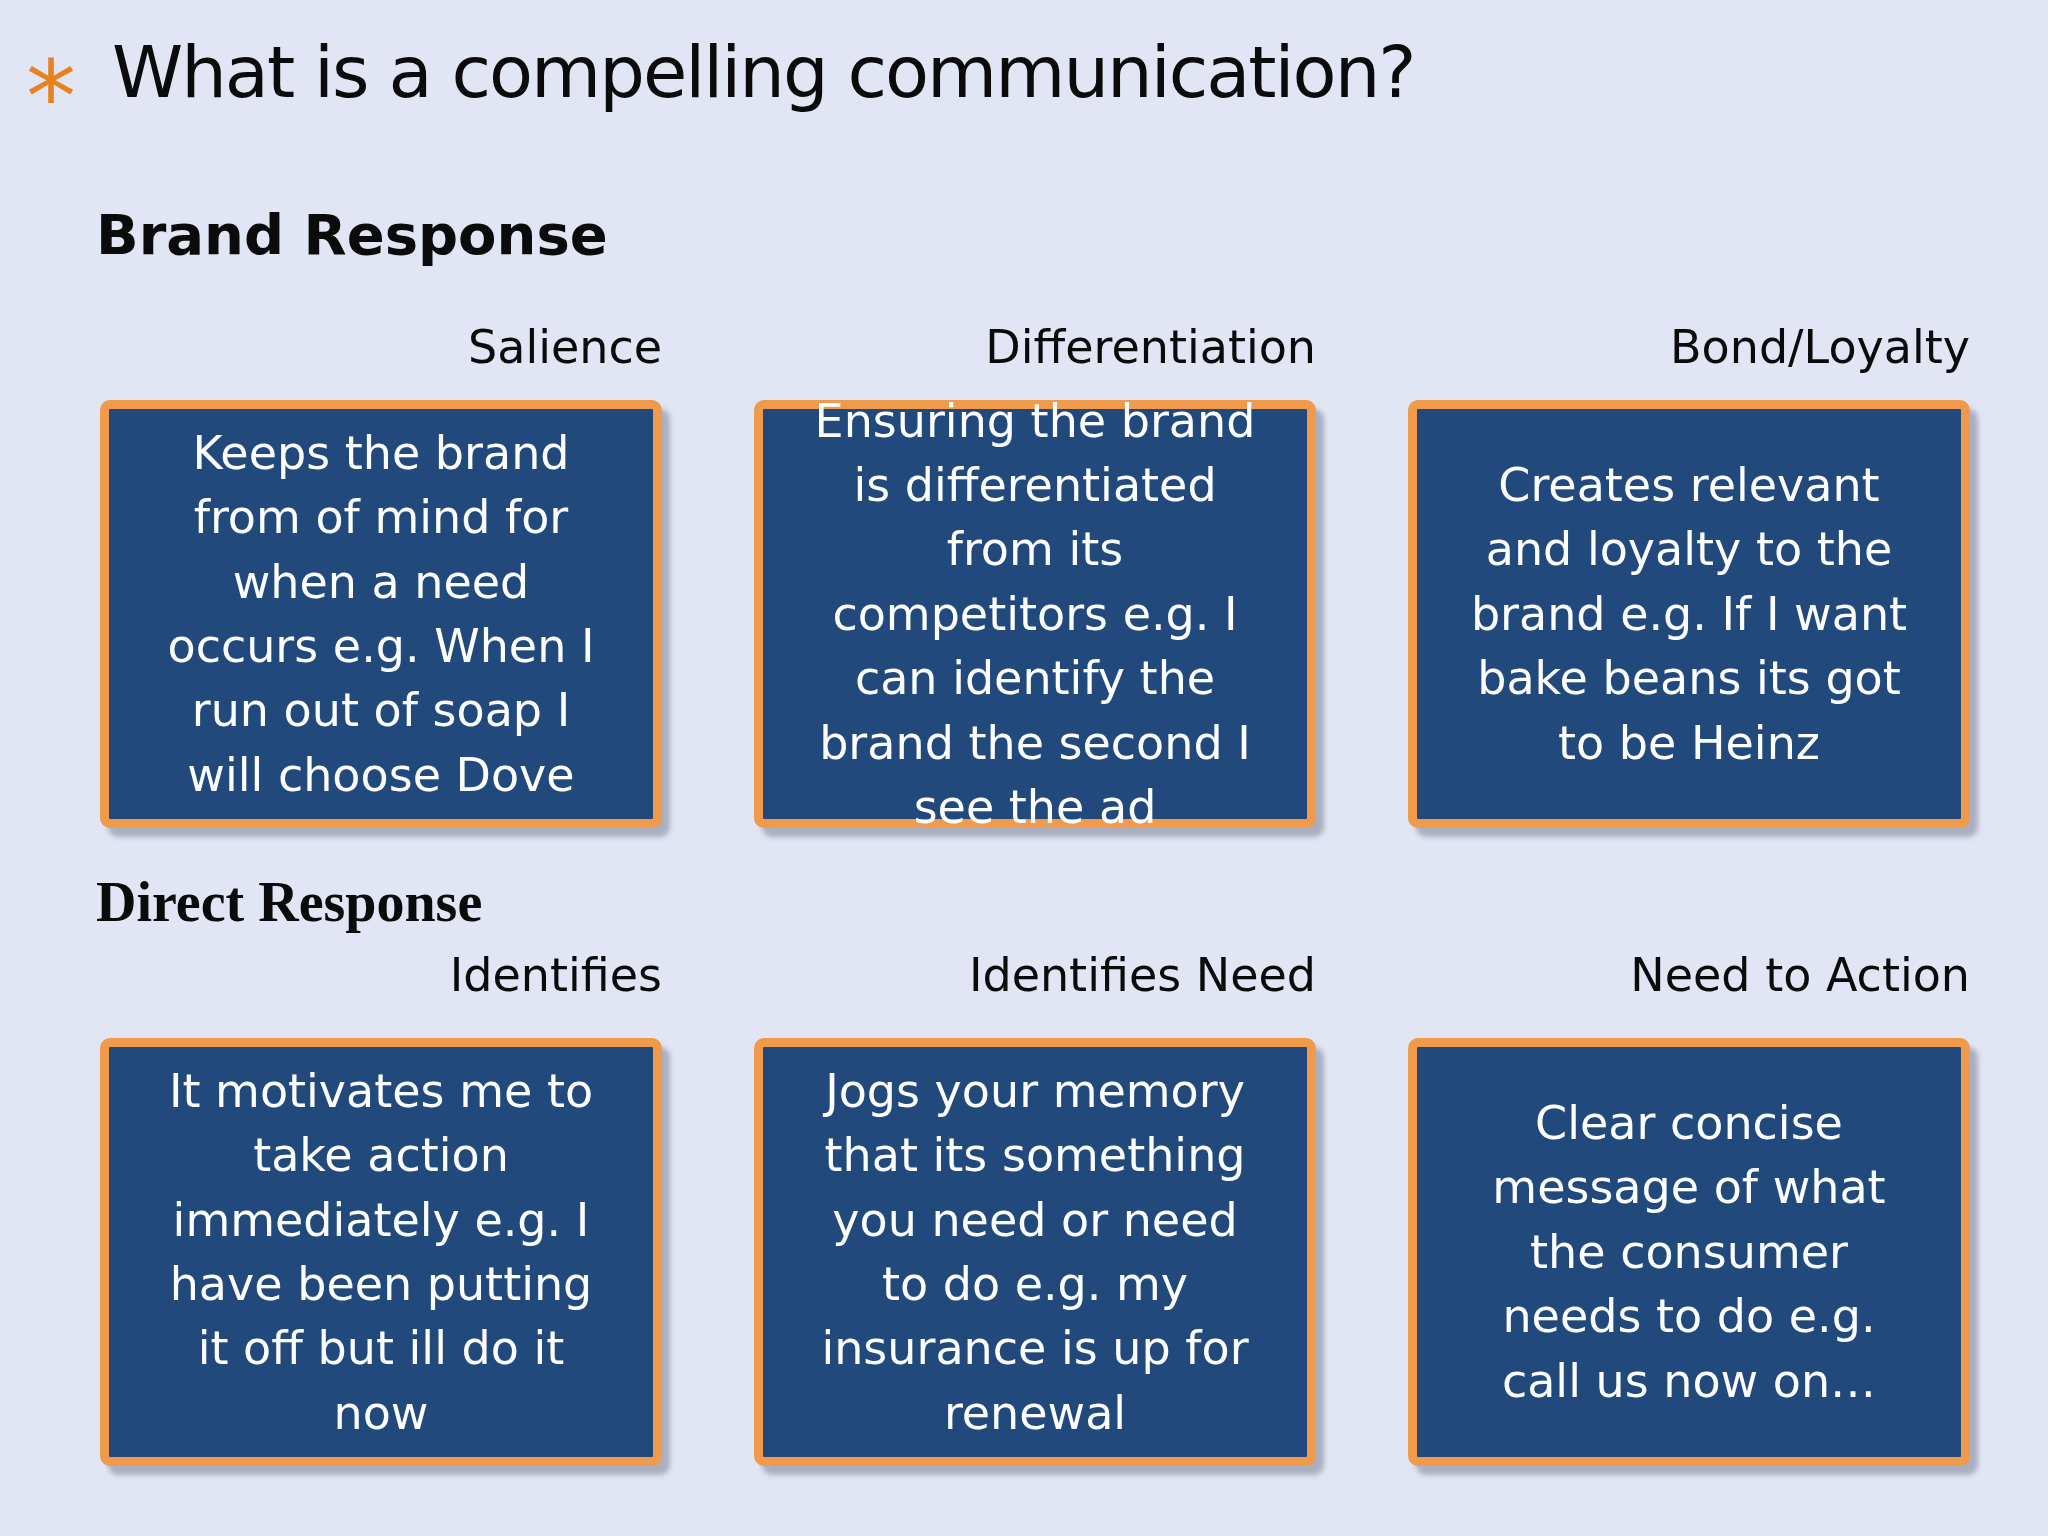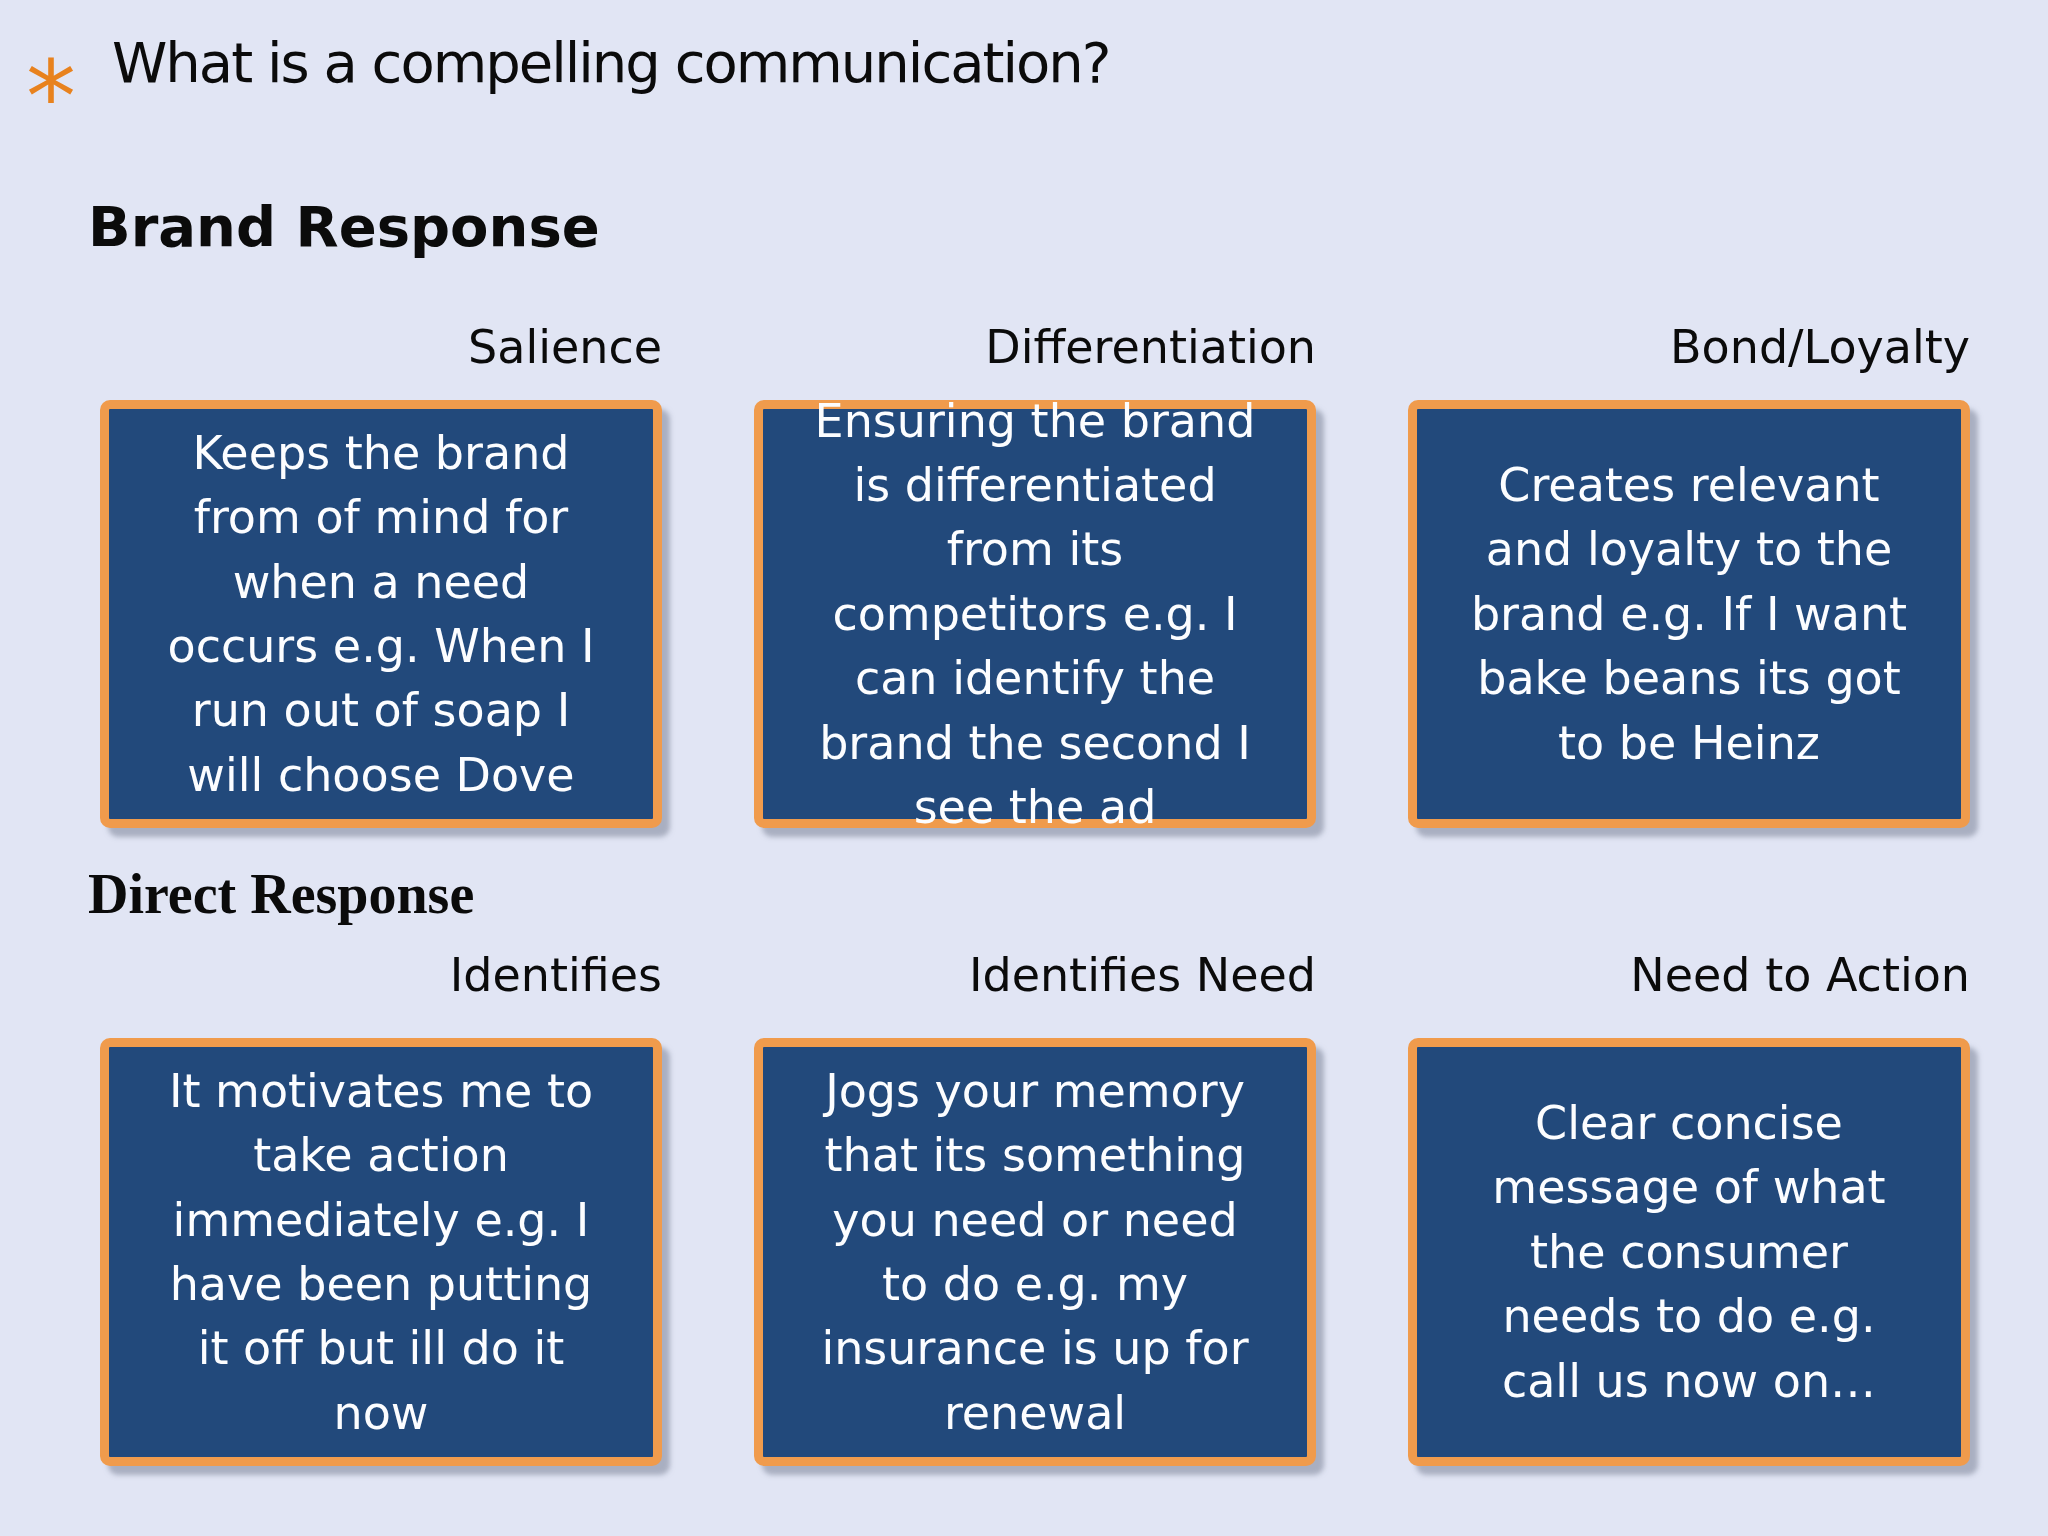--- a/index.html
+++ b/index.html
@@ -19,25 +19,25 @@
     position:relative;overflow:hidden;
   }
   .slide{position:absolute;inset:0;}
   .bullet{
     position:absolute;left:26px;top:48px;
     font-size:100px;line-height:1;
     color:var(--bullet);
   }
   .title{
     position:absolute;left:112px;top:30px;margin:0;
-    font-size:56px;font-weight:400;letter-spacing:-2px;
+    font-size:72px;font-weight:400;letter-spacing:-2px;
     color:var(--heading-text);white-space:nowrap;
   }
   .section{
-    position:absolute;left:88px;margin:0;
+    position:absolute;left:88px;margin:8px;
     font-size:56px;font-weight:700;color:var(--heading-text);
     white-space:nowrap;
   }
   .s1{top:194px;}
   .s2{top:862px;font-family:Liberation Serif, serif;}
   .label{
     position:absolute;width:562px;
     text-align:right;font-size:46px;line-height:1.2;
     color:var(--heading-text);
   }

